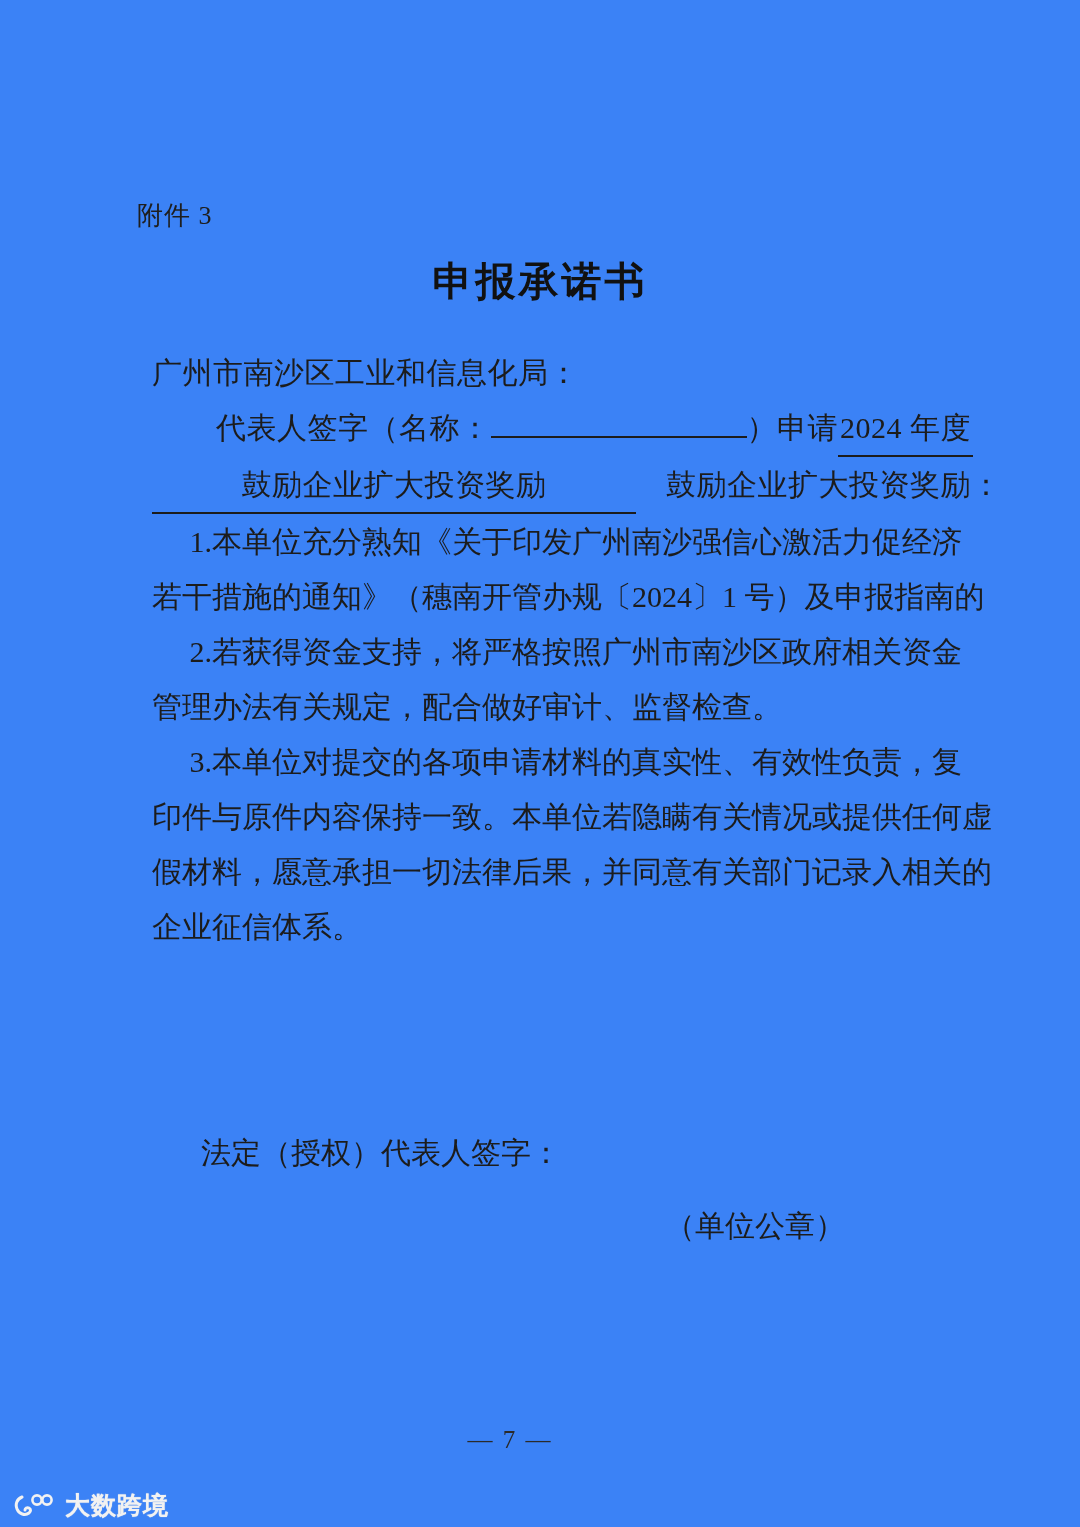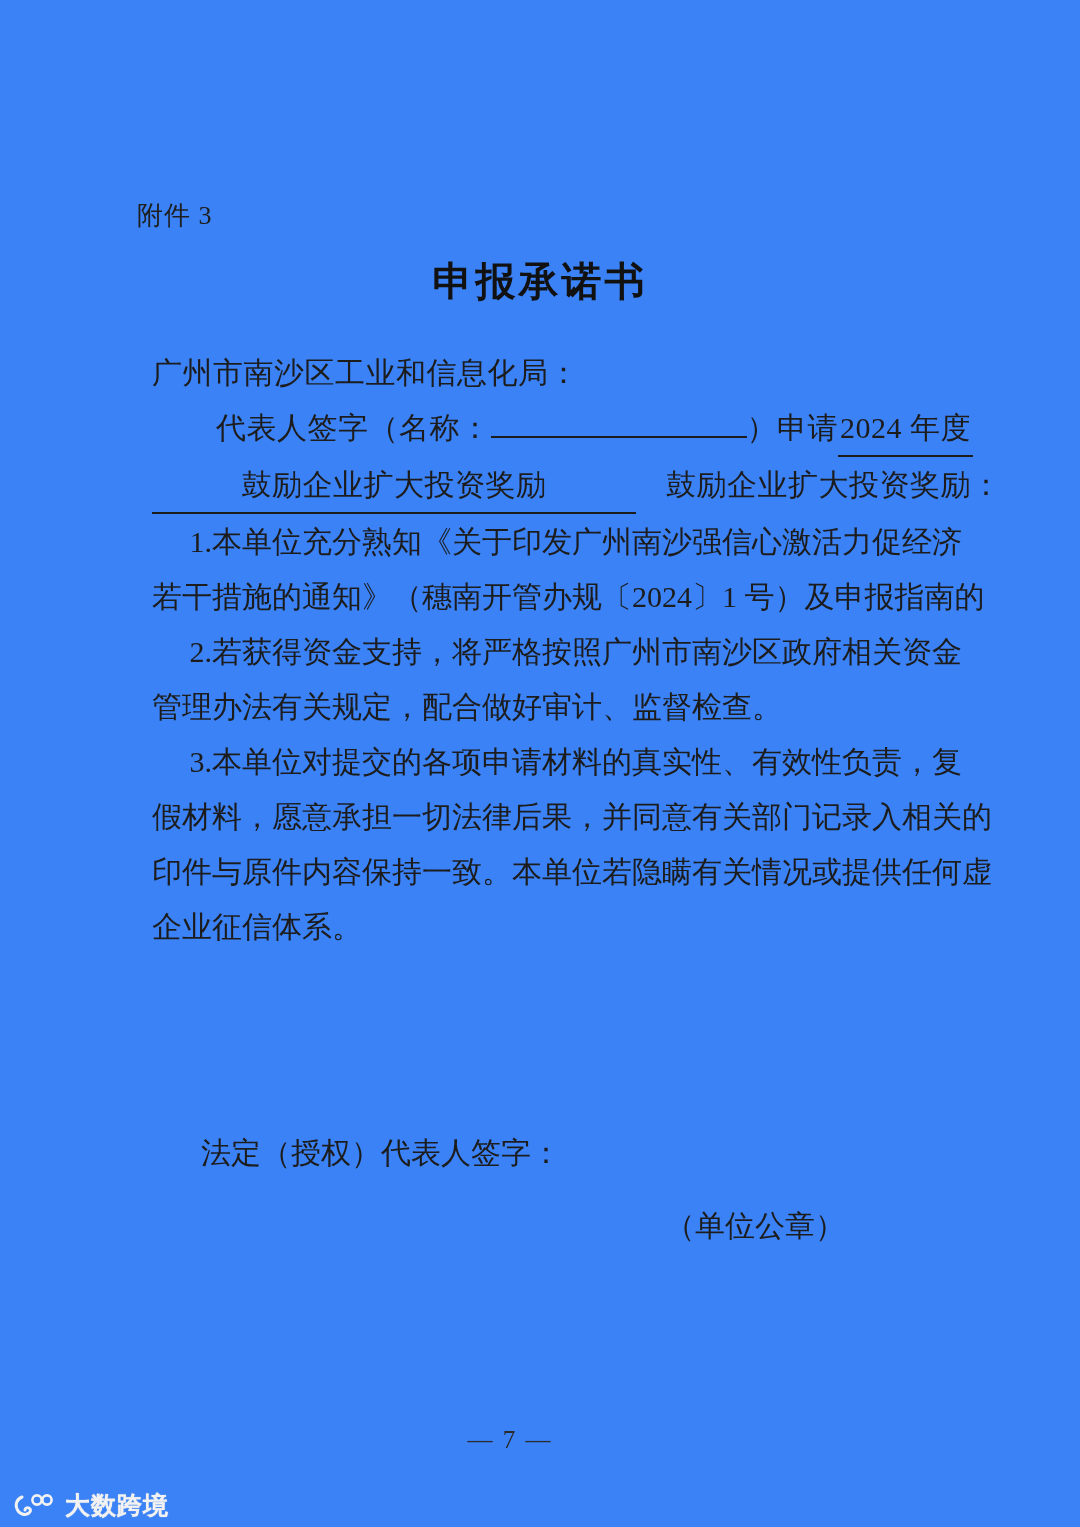--- a/index.html
+++ b/index.html
@@ -222,22 +222,22 @@
         <span>2.若获得资金支持，将严格按照广州市南沙区政府相关资金</span>
       </div>
       <div class="para-line">管理办法有关规定，配合做好审计、监督检查。</div>
     </div>
 
     <div>
       <div class="para-line justify">
         <span class="indent"></span>
         <span>3.本单位对提交的各项申请材料的真实性、有效性负责，复</span>
       </div>
+      <div class="para-line">印件与原件内容保持一致。本单位若隐瞒有关情况或提供任何虚</div>
       <div class="para-line">假材料，愿意承担一切法律后果，并同意有关部门记录入相关的</div>
-      <div class="para-line">印件与原件内容保持一致。本单位若隐瞒有关情况或提供任何虚</div>
       <div class="para-line">企业征信体系。</div>
     </div>
 
   </div>
 
   <div class="sig-block">
     <div class="sig-line left-indent">法定（授权）代表人签字：</div>
     <div class="sig-seal">（单位公章）</div>
   </div>
 

